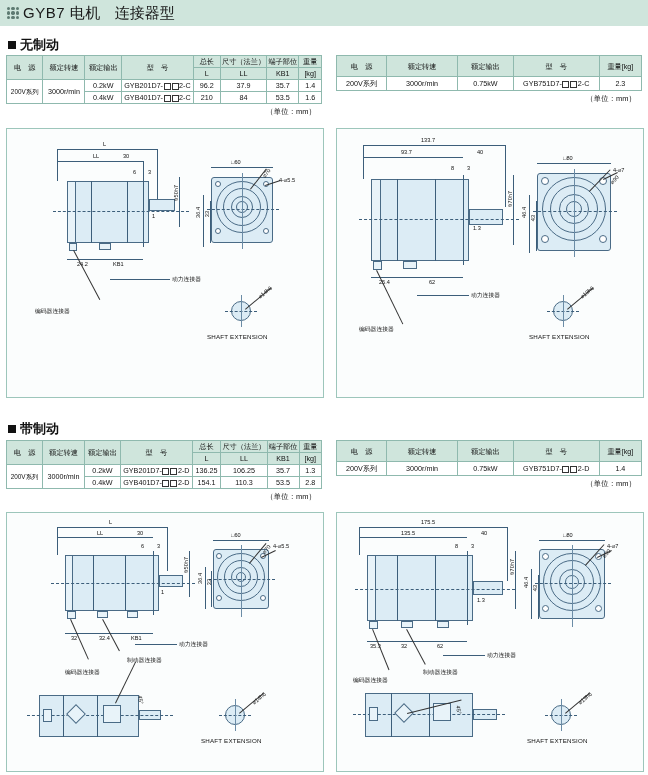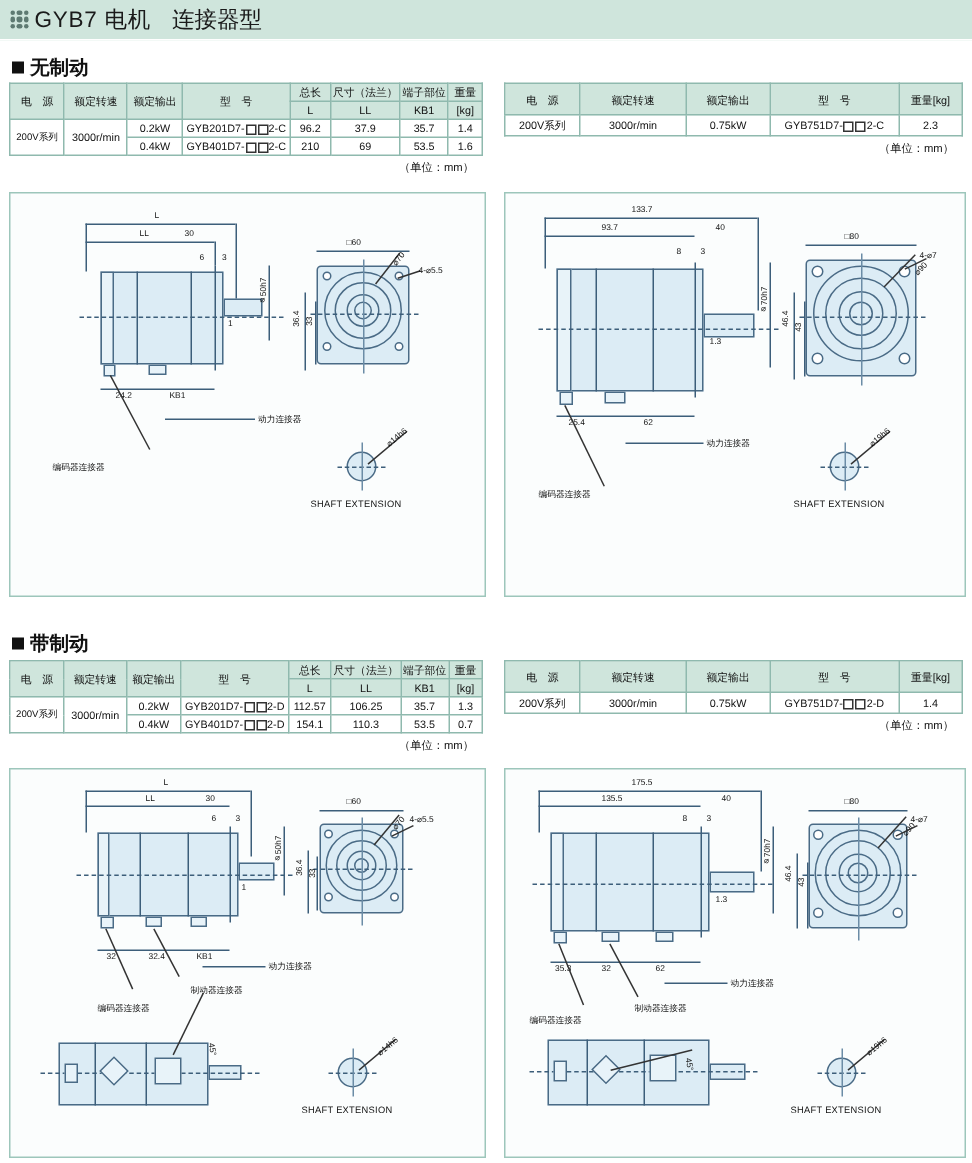--- a/index.html
+++ b/index.html
@@ -116,21 +116,21 @@
       <td><span>GYB201D7-</span><span class="sq-box"></span><span class="sq-box"></span><span>2-C</span></td>
       <td>96.2</td>
       <td>37.9</td>
       <td>35.7</td>
       <td>1.4</td>
     </tr>
     <tr>
       <td>0.4kW</td>
       <td><span>GYB401D7-</span><span class="sq-box"></span><span class="sq-box"></span><span>2-C</span></td>
       <td>210</td>
-      <td>69</td>
+      <td>84</td>
       <td>53.5</td>
       <td>1.6</td>
     </tr>
   </tbody>
     </table>
   <div class="unit-note">（单位：mm）</div>
 </div>
 
 <div style="position:absolute;left:336px;top:55px;width:306px;">
   <table class="spec">
@@ -317,32 +317,32 @@
       <th>L</th>
       <th>LL</th>
       <th>KB1</th>
       <th>[kg]</th>
     </tr>
     <tr>
       <td rowspan="2" style="font-size:6.4px;">200V系列</td>
       <td rowspan="2">3000r/min</td>
       <td>0.2kW</td>
       <td><span>GYB201D7-</span><span class="sq-box"></span><span class="sq-box"></span><span>2-D</span></td>
-      <td>112.57</td>
+      <td>136.25</td>
       <td>106.25</td>
       <td>35.7</td>
       <td>1.3</td>
     </tr>
     <tr>
       <td>0.4kW</td>
       <td><span>GYB401D7-</span><span class="sq-box"></span><span class="sq-box"></span><span>2-D</span></td>
       <td>154.1</td>
       <td>110.3</td>
       <td>53.5</td>
-      <td>0.7</td>
+      <td>2.8</td>
     </tr>
   </tbody>
     </table>
   <div class="unit-note">（单位：mm）</div>
 </div>
 
 <div style="position:absolute;left:336px;top:440px;width:306px;">
   <table class="spec">
     <tbody>
         <tr>

